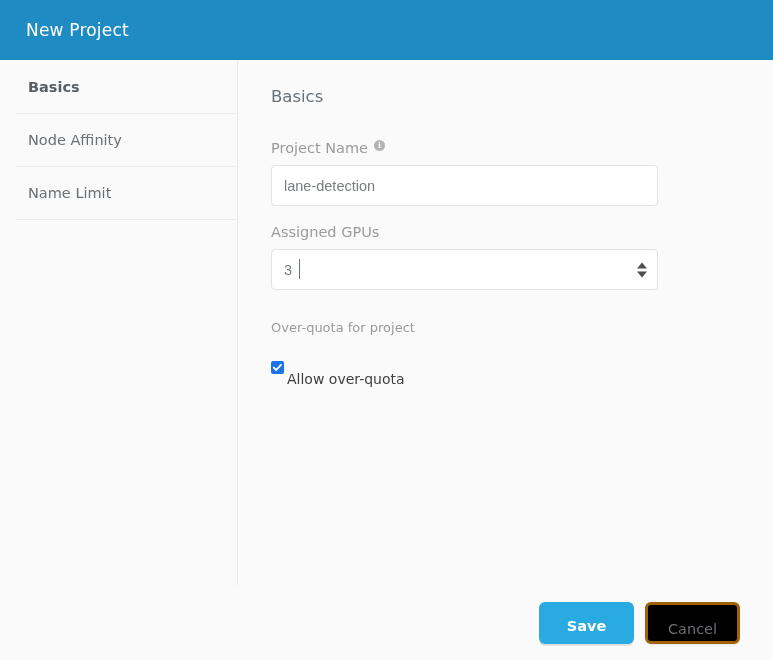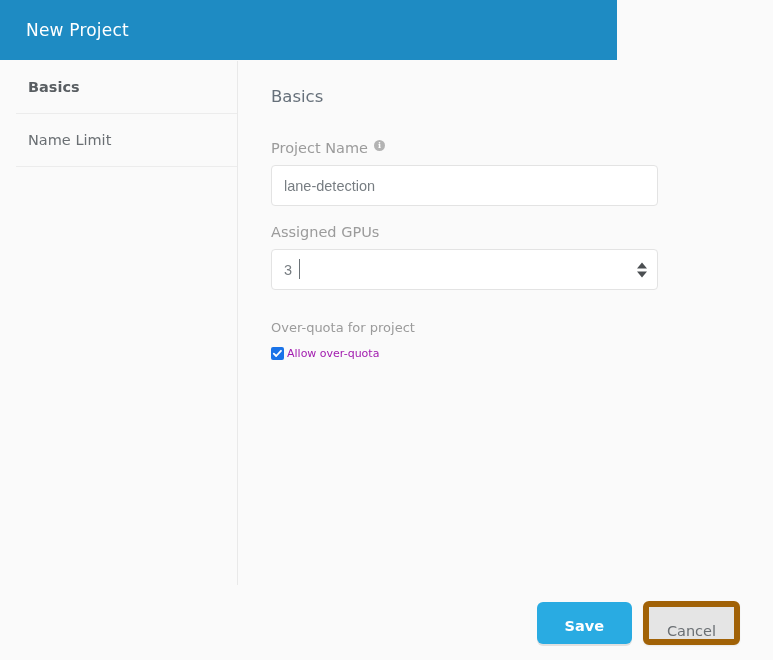--- a/index.html
+++ b/index.html
@@ -13,21 +13,21 @@
     background: #fafafa;
     font-family: "DejaVu Sans", "Liberation Sans", sans-serif;
     overflow: hidden;
     position: relative;
   }
 
   
   .titlebar {
     position: absolute;
     left: 0; top: 0;
-    width: 617px;
+    width: 773px;
     height: 60px;
     background: #1e8bc3;
     display: flex;
     align-items: center;
   }
   .titlebar-title {
     color: #ffffff;
     font-size: 17px;
     font-weight: 400;
     letter-spacing: 0.2px;
@@ -173,22 +173,23 @@
     height: 13px;
     border-radius: 2px;
     background: #1a73e8;
     display: inline-flex;
     align-items: center;
     justify-content: center;
     flex: 0 0 13px;
   }
   .checkbox svg { display: block; }
   .check-label {
-    font-size: 11px;
-    color: #a21caf;
+    font-size: 14px;
+    color: #404040;
+    margin-top: 24px;
   }
 
   
   .footer {
     position: absolute;
     left: 0; top: 585px;
     width: 773px;
     height: 75px;
     background: #fafafa;
     display: flex;
@@ -208,38 +209,41 @@
     border: none;
     padding: 16px 18px;
   }
   .btn-save {
     background: #29abe2;
     color: #ffffff;
     font-weight: bold;
     box-shadow: 0 2px 0 rgba(0,0,0,0.10);
   }
   .btn-cancel {
-    background: #e5e5e5;
+    background: #000000;
     color: #6a6f73;
-    border: 6px solid #a16207;
+    border: 3px solid #a16207;
     box-shadow: 0 1px 2px rgba(0,0,0,0.07);
   }
 </style>
 </head>
 <body>
 
 <div class="titlebar">
   <span class="titlebar-title">New Project</span>
 </div>
 
 <div class="dialog-body">
 
   <nav class="sidebar">
     <div class="sidebar-item active">
       <span>Basics</span>
+    </div>
+    <div class="sidebar-item">
+      <span>Node Affinity</span>
     </div>
     <div class="sidebar-item">
       <span>Name Limit</span>
     </div>
   </nav>
 
   <section class="content">
 
     <h2 class="section-title">Basics</h2>
 

